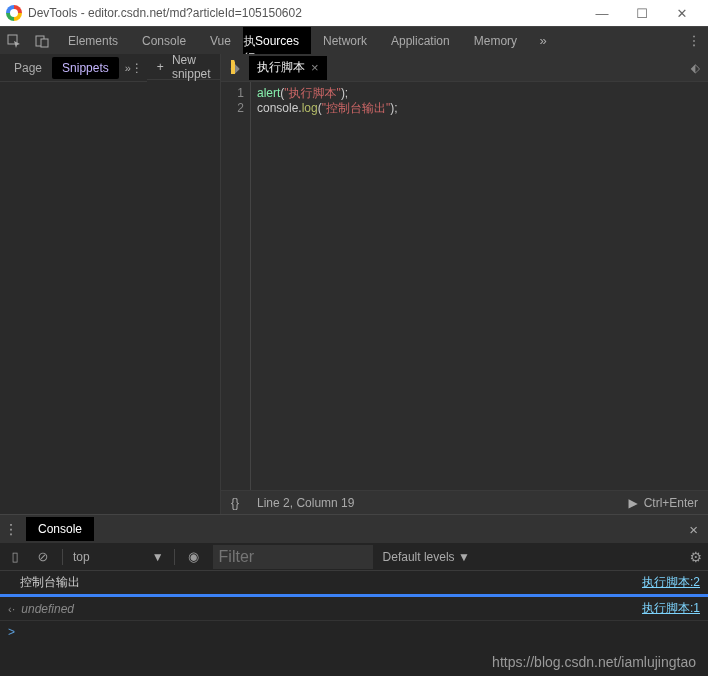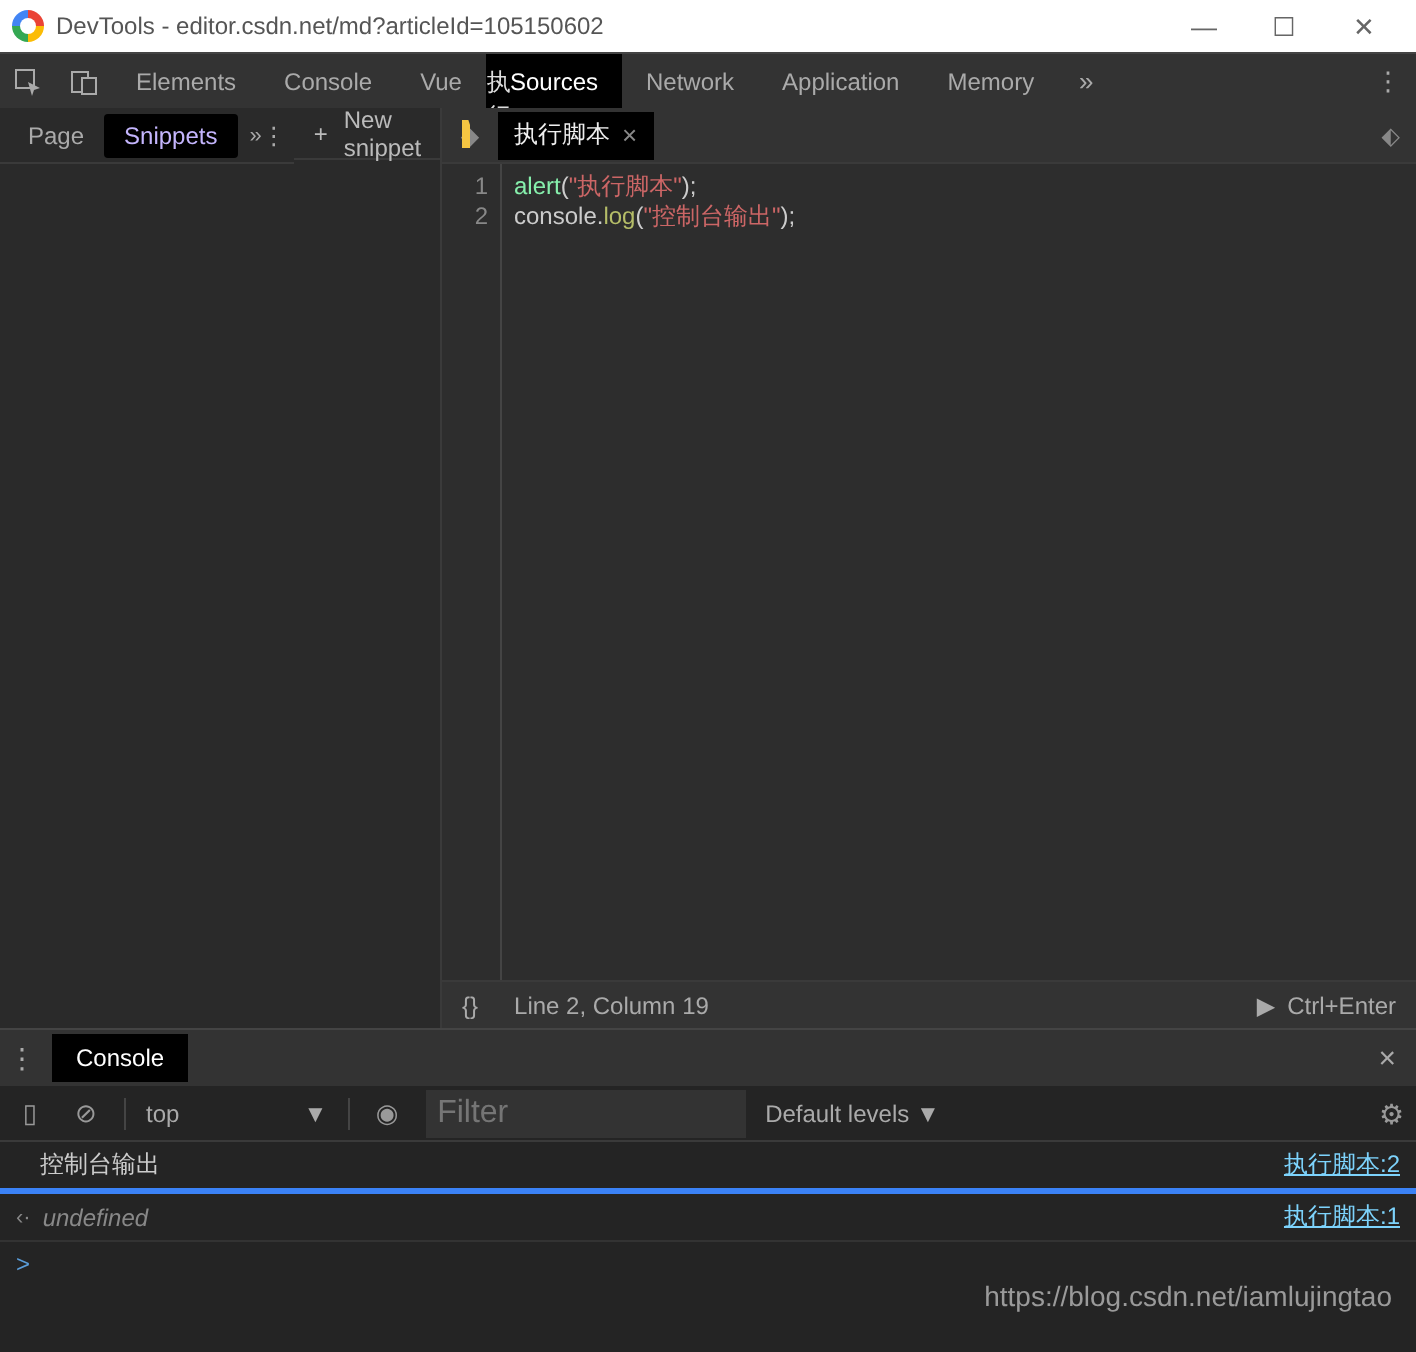--- a/index.html
+++ b/index.html
@@ -61,21 +61,21 @@
     .cd-levels { color: #aaa; font-size: 12px; display: flex; align-items: center; }
     .cd-gear { margin-left: auto; color: #999; font-size: 14px; }
     
     .console-body { font-family: Consolas, monospace; font-size: 12px; }
     .log-row { display: flex; padding: 3px 8px 3px 20px; border-bottom: 3px solid #3b82f6; justify-content: space-between; }
     .log-src { margin-left: auto; color: #7dd3fc; text-decoration: underline; cursor: pointer; }
     .ret-row { display: flex; padding: 3px 8px; color: #888; border-bottom: 1px solid #333; align-items: center; gap: 6px; }
     .ret-arrow { color: #888; font-size: 11px; }
     .prompt-row { padding: 4px 8px; color: #5b9dd9; font-size: 12px; }
     
-    .watermark { position: absolute; bottom: 20px; right: 12px; color: #9a9a9a; font-size: 14px; }
+    .watermark { position: absolute; bottom: 6px; right: 12px; color: #9a9a9a; font-size: 14px; }
   </style>
 </head>
 <body>
 
 <div class="titlebar">
   <div class="titlebar-icon"></div>
   <span>DevTools - editor.csdn.net/md?articleId=105150602</span>
   <div class="titlebar-spacer"></div>
   <div class="win-btn">—</div>
   <div class="win-btn">☐</div>

